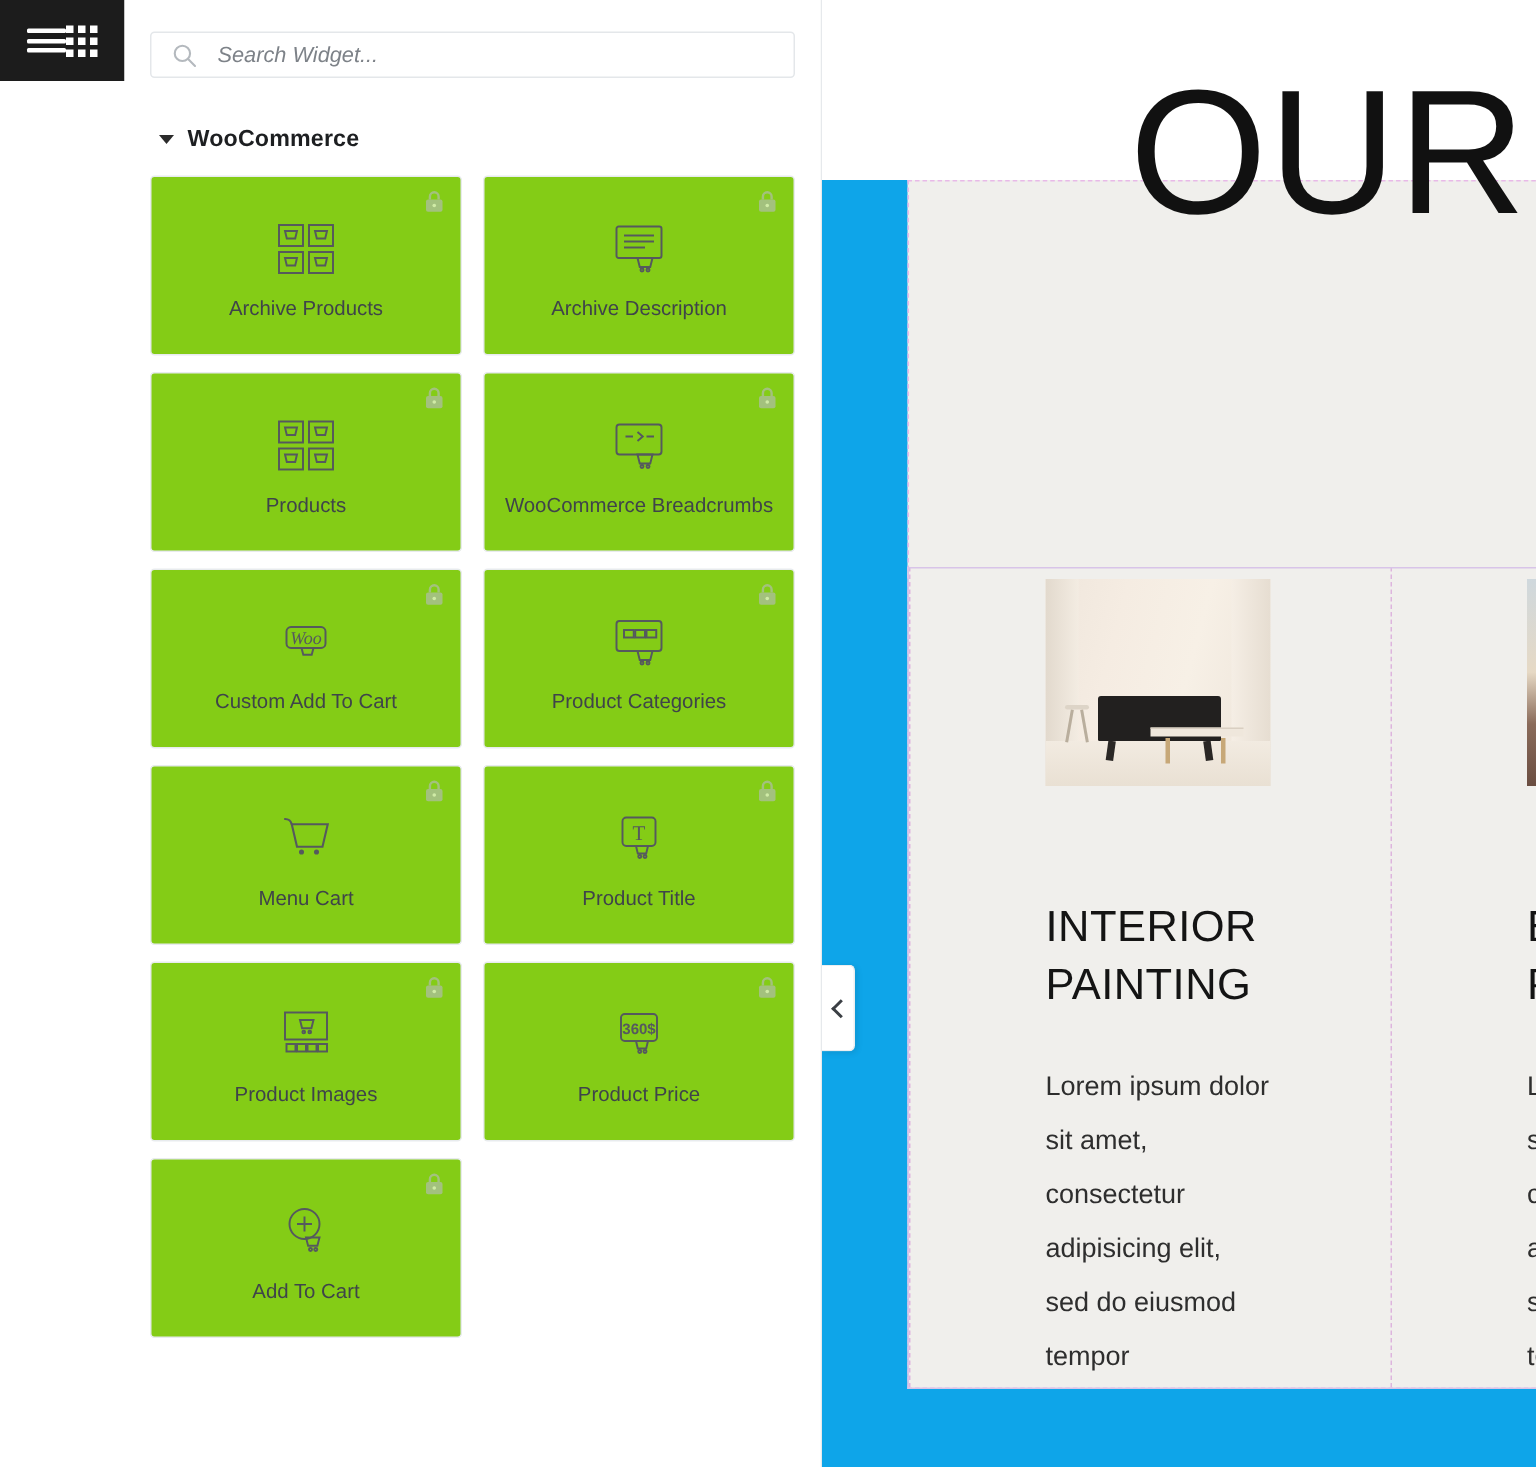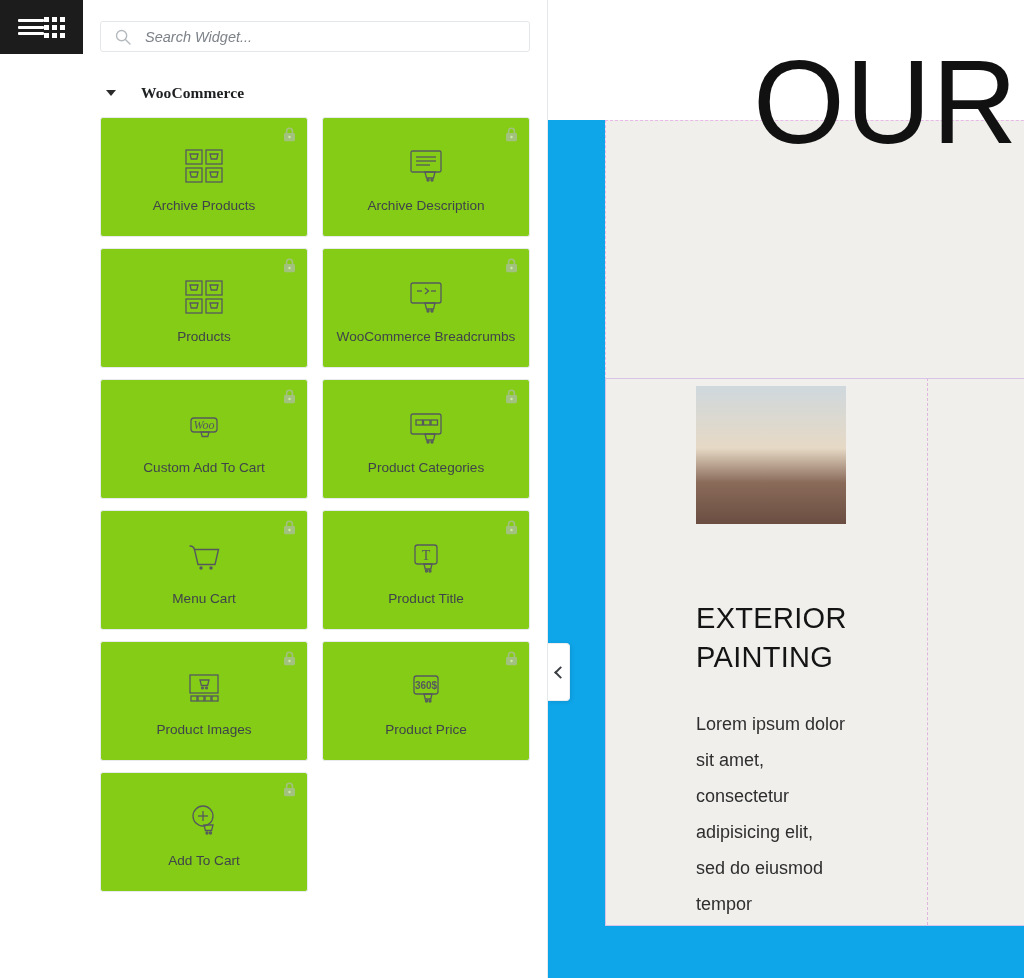--- a/index.html
+++ b/index.html
@@ -49,24 +49,23 @@
     font-size: 14.5px; font-style: italic; color: #6b7176;
     outline: none;
   }
   .search-box::placeholder { color: #7d8288; font-style: italic; }
   .search-icon {
     position: absolute; left: 15px; top: 50%; transform: translateY(-50%);
     width: 16px; height: 16px; pointer-events: none;
   }
 
   .section-head {
-    display: flex; align-items: center; gap: 25px;
+    display: flex; align-items: center; gap: 9px;
     margin-top: 32px; margin-bottom: 15px; padding-left: 6px;
     cursor: pointer;
-    font-family: Liberation Serif, serif;
   }
   .caret { width: 0; height: 0; border-left: 5.5px solid transparent;
     border-right: 5.5px solid transparent; border-top: 6.5px solid #2b2b2b; }
   .section-title { font-size: 15.5px; font-weight: bold; color: #1d1f21; letter-spacing:.1px;}
 
   .widget-grid { display: grid; grid-template-columns: 1fr 1fr; gap: 11px 14px; }
   .widget-card {
     position: relative; height: 120px;
     border: 1px solid #e8ebee; border-radius: 3px; background: #84cc16;
     display: flex; flex-direction: column; align-items: center; justify-content: center;
@@ -457,20 +456,36 @@
 
       <div class="hero"></div>
 
       <div class="sec1"></div>
 
       <div class="hero-title">OUR</div>
 
       <div class="sec2">
         <div class="sec2-inner">
 
+          <div class="col first">
+            <div class="col-img">
+              <div class="wallstrip"></div>
+                <div class="wallstrip2"></div>
+              <div class="floor"></div>
+              <div class="stool">
+                  <i></i>
+                  <b></b>
+                  <u></u>
+                </div>
+              <div class="sofa"></div>
+              <div class="table-pc"></div>
+            </div>
+            <div class="col-h">INTERIOR PAINTING</div>
+            <div class="col-p">Lorem ipsum dolor sit amet, consectetur adipisicing elit, sed do eiusmod tempor</div>
+          </div>
 
           <div class="col">
             <div class="col-img2">
               
               
             </div>
             <div class="col-h">EXTERIOR PAINTING</div>
             <div class="col-p">Lorem ipsum dolor sit amet, consectetur adipisicing elit, sed do eiusmod tempor</div>
           </div>
 

